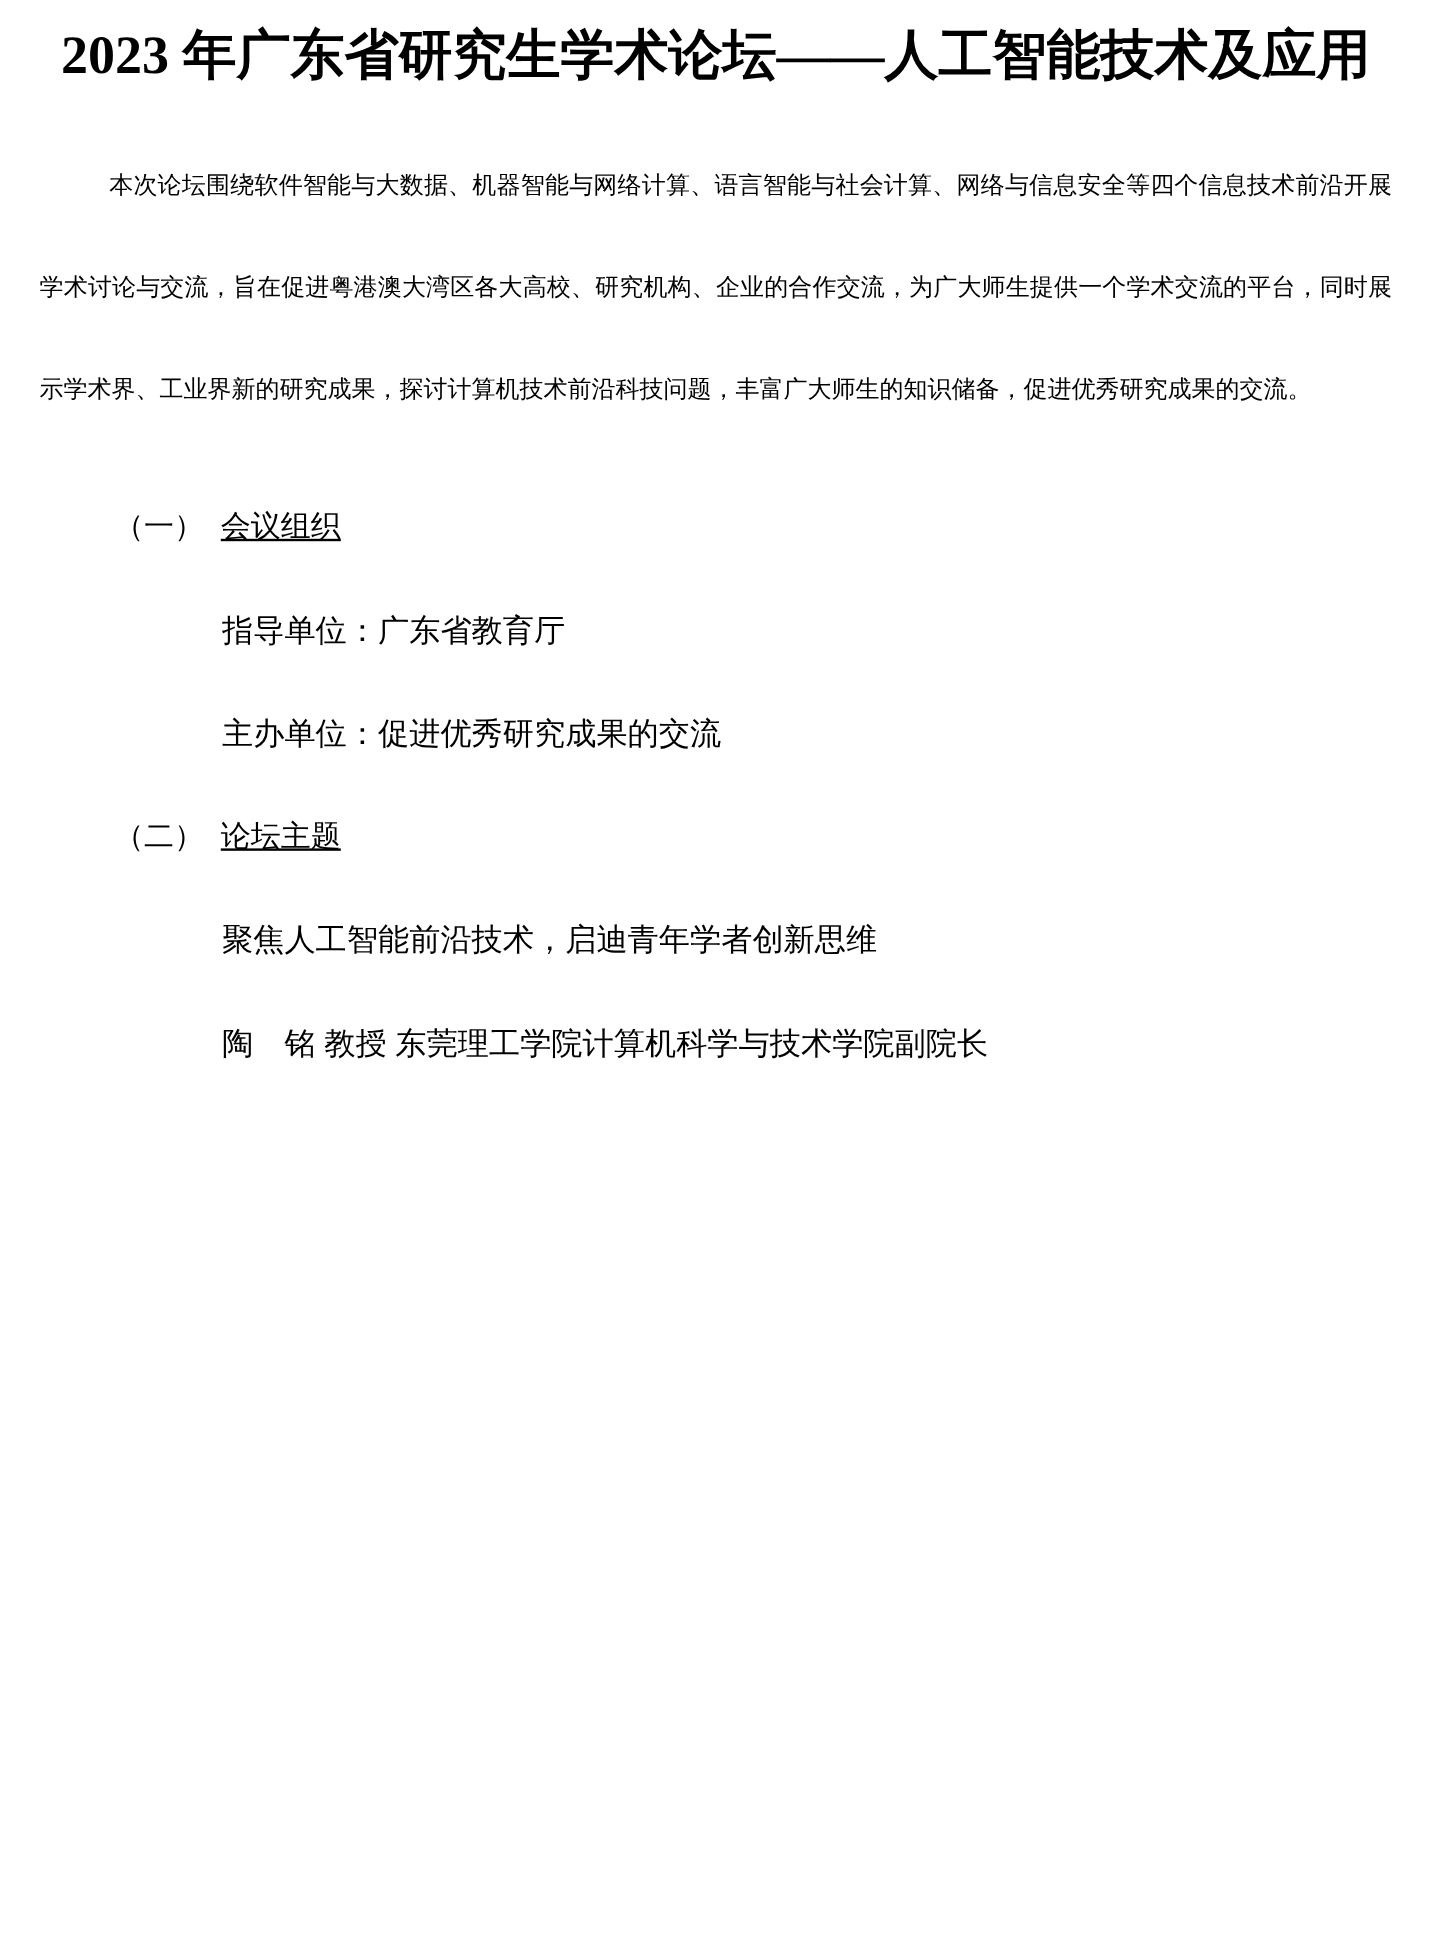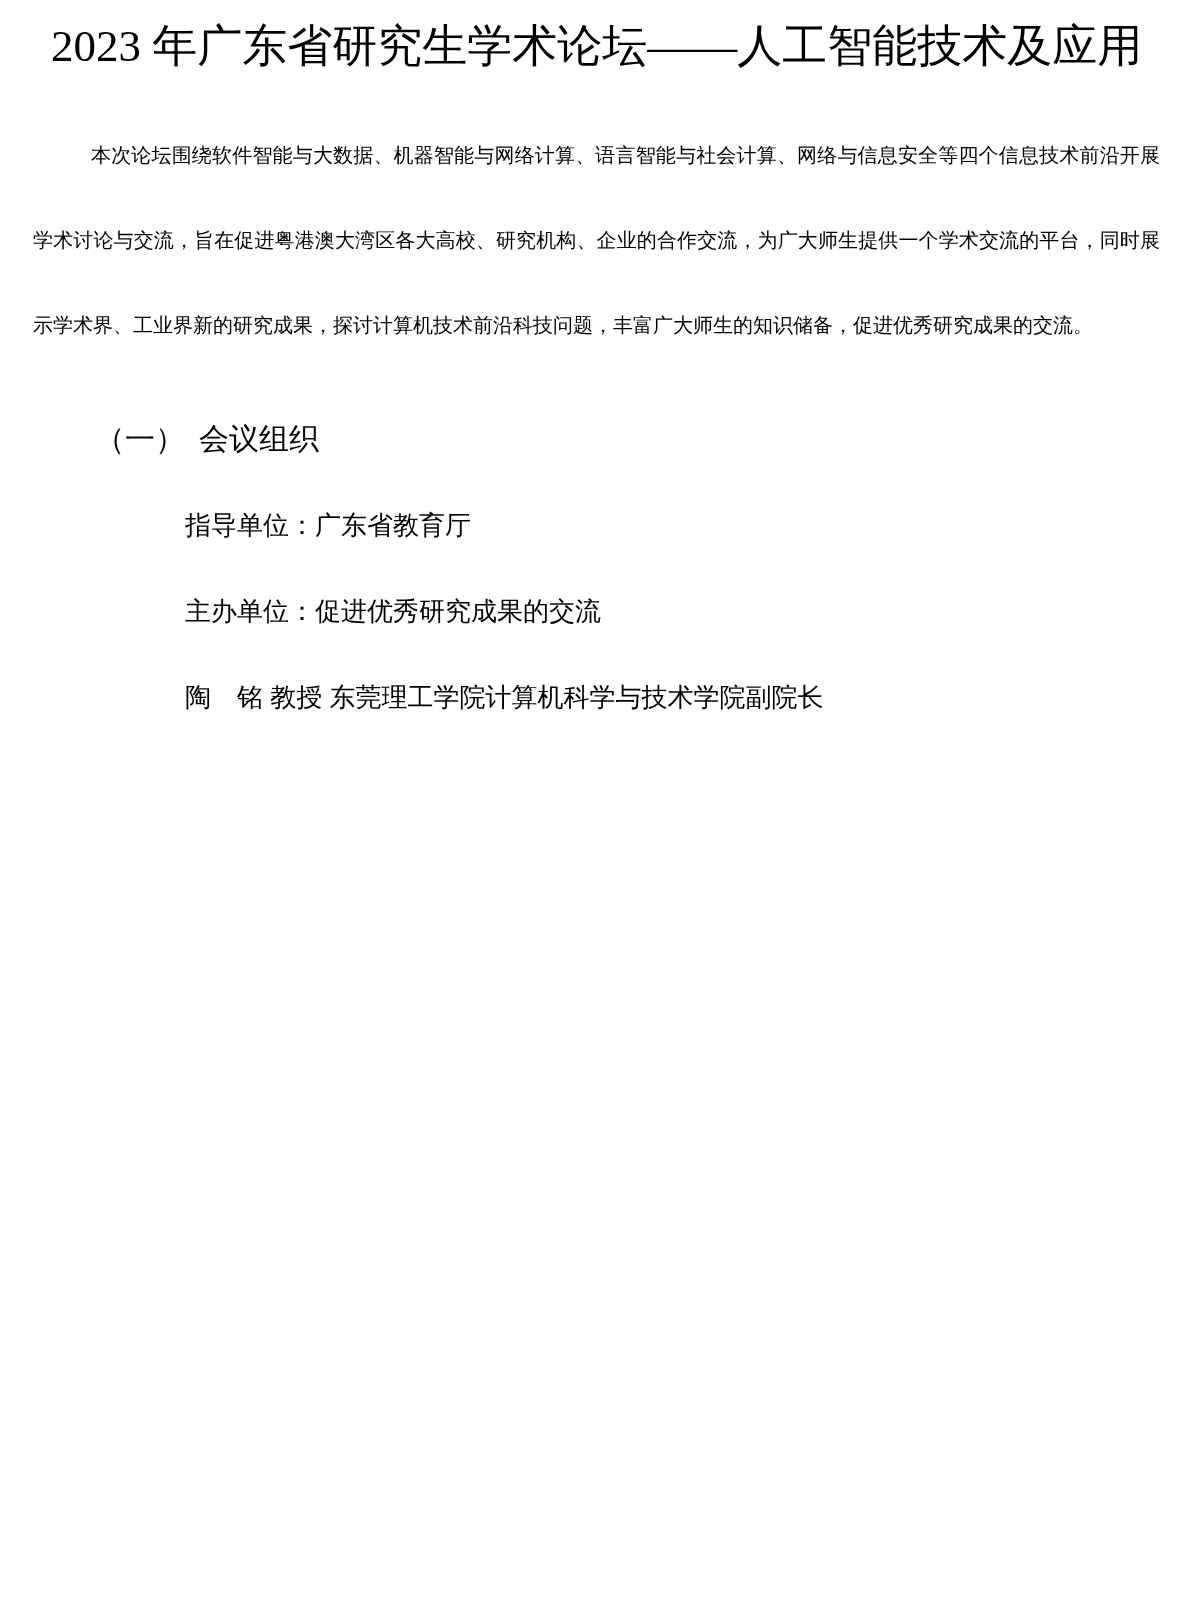--- a/index.html
+++ b/index.html
@@ -15,40 +15,41 @@
     color: #000000;
     box-sizing: border-box;
     padding: 17px 36px 0 33px;
     overflow: hidden;
     font-family: "Liberation Sans", sans-serif;
   }
   .doc-title {
     margin: 0;
     text-align: center;
     font-family: "Liberation Serif", sans-serif;
-    font-weight: normal;
+    font-weight: bold;
     font-size: 45px;
     line-height: 58px;
     white-space: nowrap;
     letter-spacing: 0px;
   }
   .intro {
     margin: 38px 0 0 0;
     font-size: 20px;
     line-height: 85px;
     text-align: justify;
     text-indent: 58px;
   }
   .sections {
     margin-top: 28px;
   }
   .sec-title {
-    font-size: 30px;
+    font-size: 25px;
     line-height: 86px;
     padding-left: 62px;
+    text-decoration: underline;
   }
   .sec-label {
     display: inline-block;
     margin-right: 14px;
   }
   .sub-item {
     font-size: 26px;
     line-height: 86px;
     padding-left: 152px;
     text-align: justify;
@@ -69,20 +70,26 @@
   <div class="sections">
 
     <div class="sec">
       <div class="sec-title">
         <span class="sec-label">（一）</span><span>会议组织</span>
       </div>
       <div class="sub-item">指导单位：广东省教育厅</div>
       <div class="sub-item">主办单位：促进优秀研究成果的交流</div>
     </div>
 
+    <div class="sec">
+      <div class="sec-title">
+        <span class="sec-label">（二）</span><span>论坛主题</span>
+      </div>
+      <div class="sub-item">聚焦人工智能前沿技术，启迪青年学者创新思维</div>
+    </div>
 
     <div class="sec">
       <div class="sub-item">陶　铭 教授 东莞理工学院计算机科学与技术学院副院长</div>
     </div>
 
 
   </div>
 
 </div>
 

